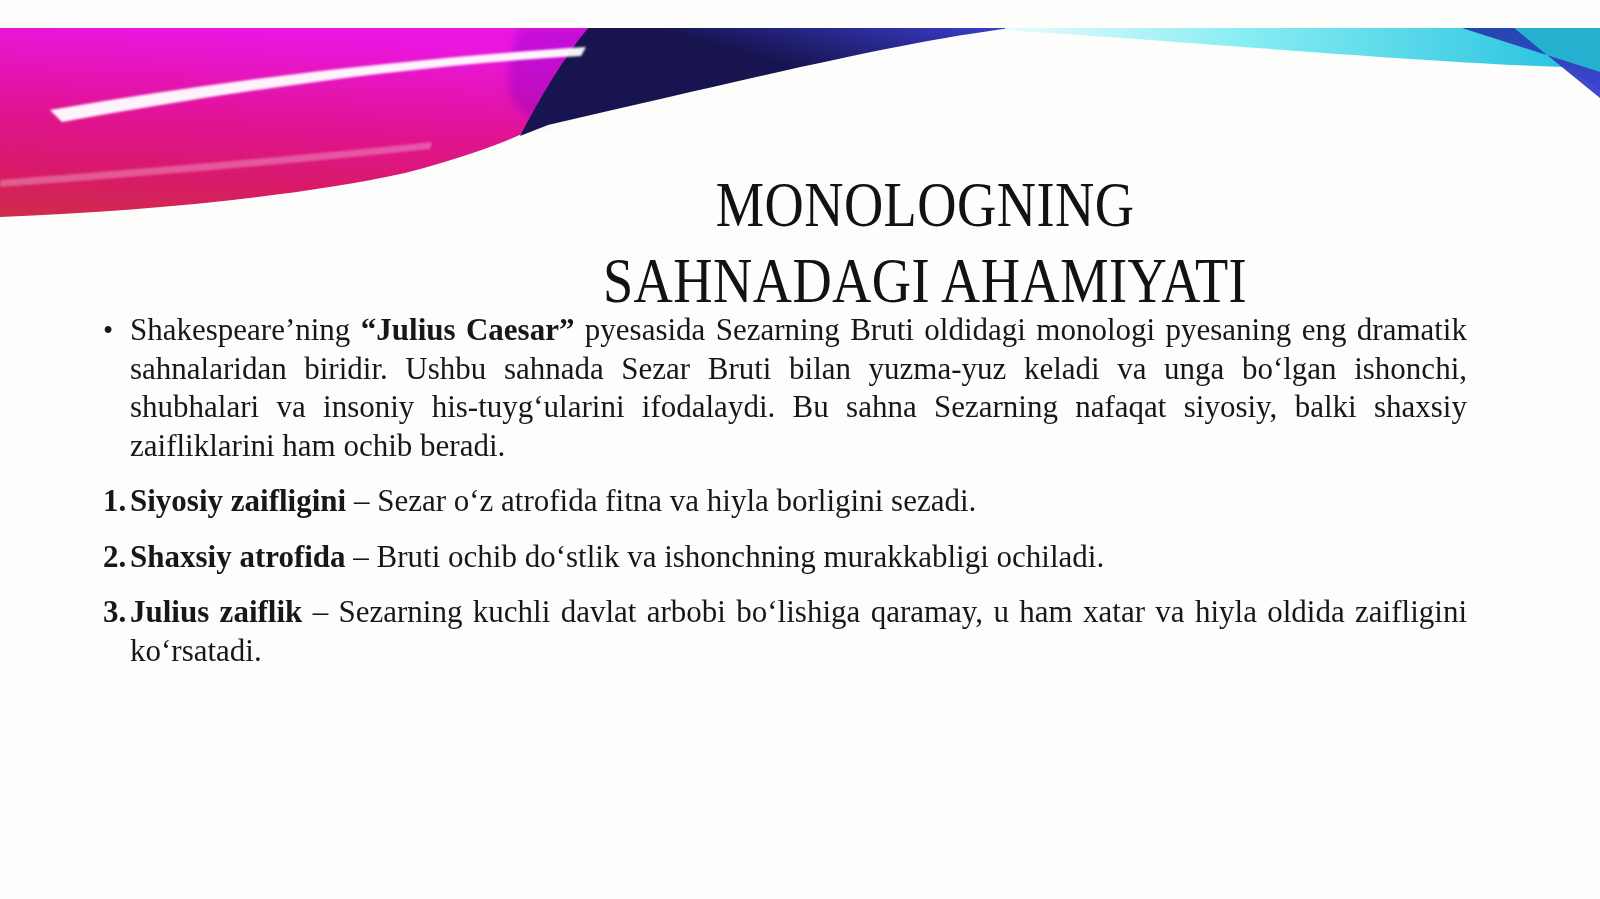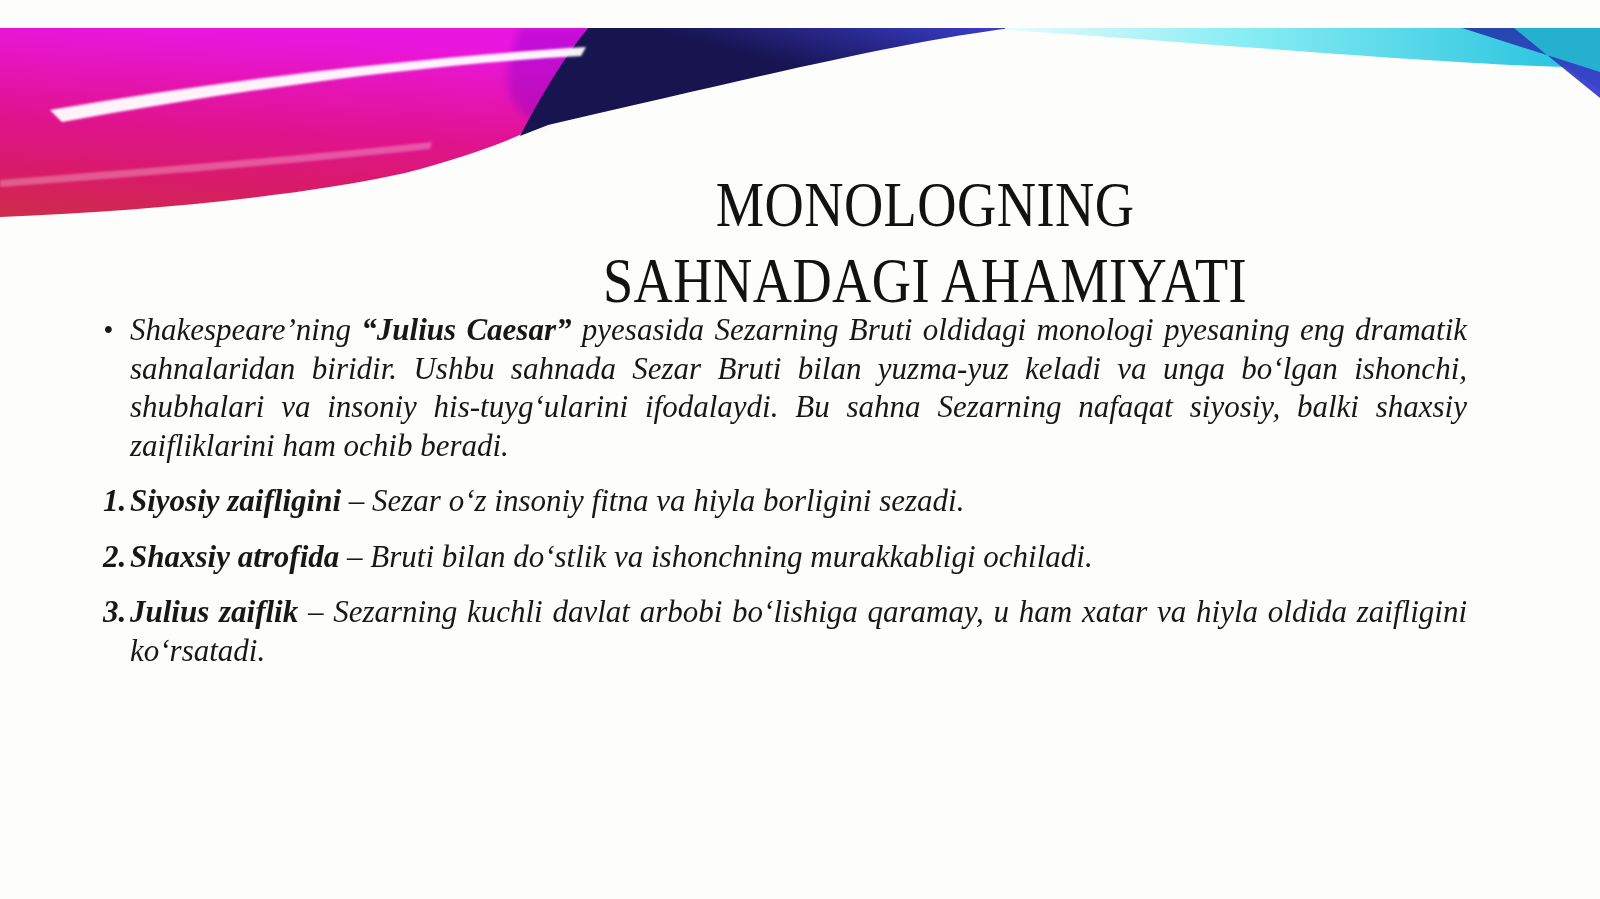--- a/index.html
+++ b/index.html
@@ -39,21 +39,20 @@
     top: 283px;
     font-size: 31px;
     line-height: 38.5px;
     color: #171717;
   }
   .para { margin: 0 0 17px 0; }
   .hang {
     padding-left: 27px;
     text-indent: -27px;
     text-align: justify;
-    font-style: italic;
   }
   .marker {
     display: inline-block;
     width: 27px;
     text-indent: 0;
   }
   .bullet-glyph { font-size: 29px; }
   b, .bold { font-weight: bold; }
 </style>
 </head>
@@ -104,20 +103,20 @@
   <h1 class="title">
     <div>MONOLOGNING</div>
     <div>SAHNADAGI AHAMIYATI</div>
   </h1>
 
   <div class="body-text">
 
     <p class="para hang"><span class="marker bullet-glyph">•</span><span>Shakespeare’ning </span><b>“Julius Caesar”</b><span> pyesasida Sezarning Bruti oldidagi monologi pyesaning eng dramatik sahnalaridan biridir. Ushbu sahnada Sezar Bruti bilan yuzma-yuz keladi va unga boʻlgan ishonchi, shubhalari va insoniy his-tuygʻularini ifodalaydi. Bu sahna Sezarning nafaqat siyosiy, balki shaxsiy zaifliklarini ham ochib beradi.</span></p>
 
 
-    <p class="para hang"><span class="marker bold">1.</span><b>Siyosiy zaifligini</b><span> – Sezar oʻz insoniy fitna va hiyla borligini sezadi.</span></p>
+    <p class="para hang"><span class="marker bold">1.</span><b>Siyosiy zaifligini</b><span> – Sezar oʻz atrofida fitna va hiyla borligini sezadi.</span></p>
 
-    <p class="para hang"><span class="marker bold">2.</span><b>Shaxsiy atrofida</b><span> – Bruti bilan doʻstlik va ishonchning murakkabligi ochiladi.</span></p>
+    <p class="para hang"><span class="marker bold">2.</span><b>Shaxsiy atrofida</b><span> – Bruti ochib doʻstlik va ishonchning murakkabligi ochiladi.</span></p>
 
     <p class="para hang"><span class="marker bold">3.</span><b>Julius zaiflik</b><span> – Sezarning kuchli davlat arbobi boʻlishiga qaramay, u ham xatar va hiyla oldida zaifligini koʻrsatadi.</span></p>
 
   </div>
 </div>
 
 </body></html>

